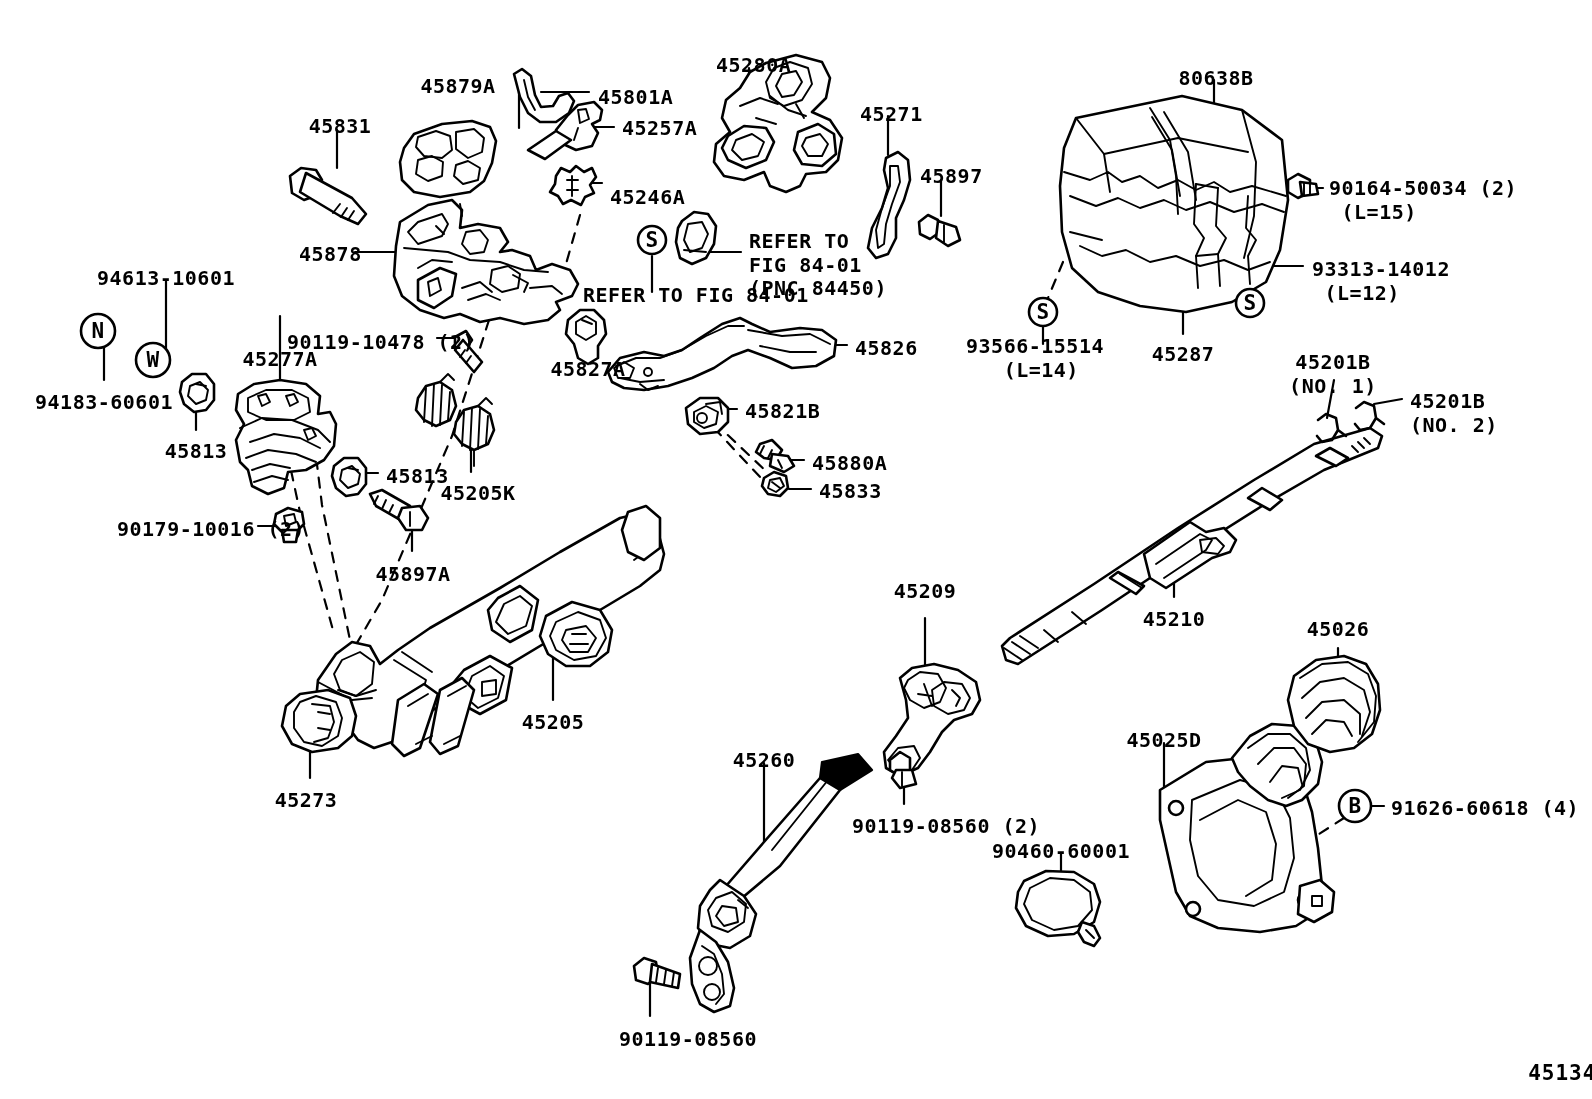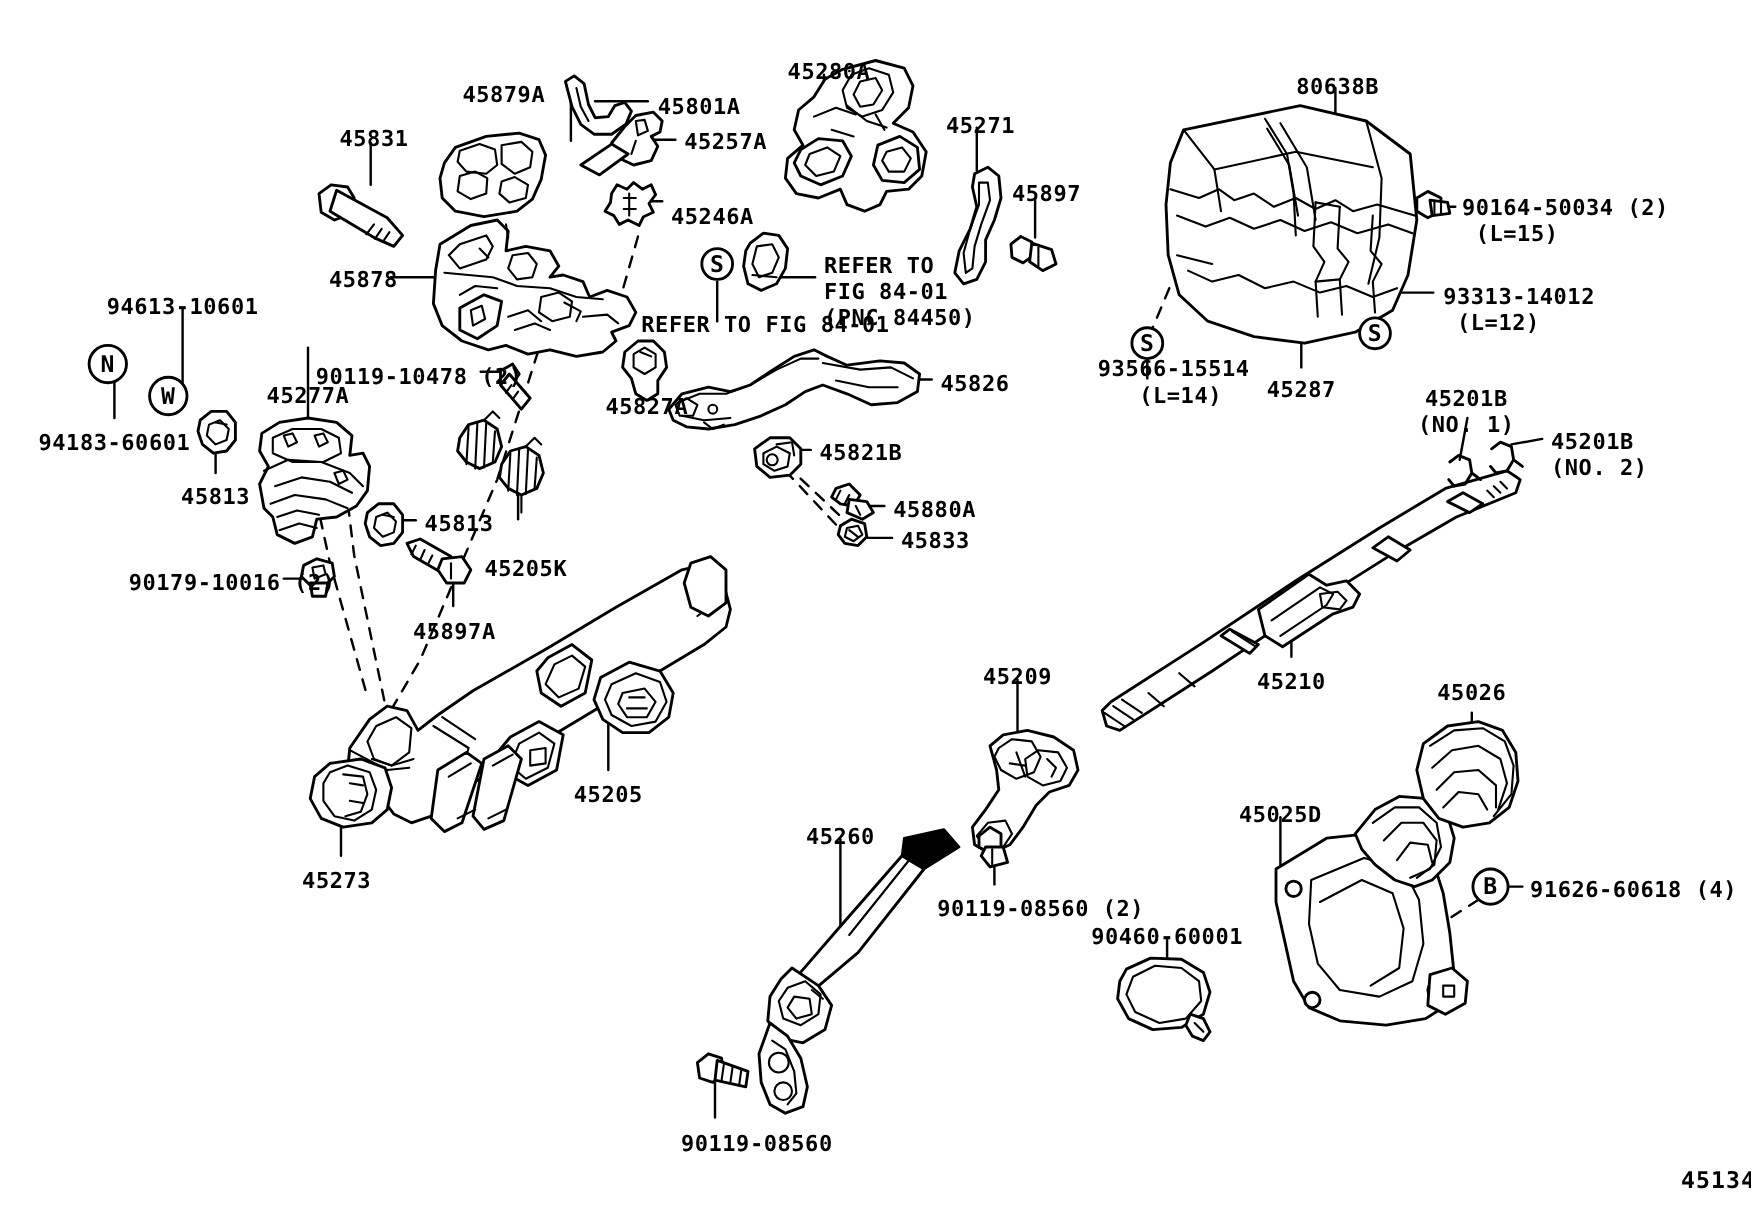--- a/index.html
+++ b/index.html
@@ -509,40 +509,40 @@
       <div class="lbl" style="left: 920px; top: 165px;">45897</div>
       <div class="lbl" style="left: 749px; top: 230px;">REFER TO
 FIG 84-01
 (PNC 84450)</div>
       <div class="lbl" style="left: 583px; top: 284px;">REFER TO FIG 84-01</div>
       <div class="lbl ctr" style="left: 1216px; top: 67px;">80638B</div>
       <div class="lbl" style="left: 1329px; top: 177px;">90164-50034 (2)
  (L=15)</div>
       <div class="lbl" style="left: 1312px; top: 258px;">93313-14012
  (L=12)</div>
-      <div class="lbl ctr" style="left: 1035px; top: 324px; margin-left: 32px;">93566-15514
+      <div class="lbl ctr" style="left: 1035px; top: 335px;">93566-15514
  (L=14)</div>
       <div class="lbl ctr" style="left: 1183px; top: 343px;">45287</div>
       <div class="lbl ctr" style="left: 166px; top: 267px;">94613-10601</div>
       <div class="lbl ctr" style="left: 104px; top: 391px;">94183-60601</div>
       <div class="lbl ctr" style="left: 196px; top: 440px;">45813</div>
       <div class="lbl ctr" style="left: 280px; top: 302px; margin-top: 46px;">45277A</div>
       <div class="lbl" style="left: 287px; top: 331px; text-align: center;">90119-10478 (2)</div>
       <div class="lbl" style="left: 386px; top: 465px;">45813</div>
-      <div class="lbl ctr" style="left: 478px; top: 482px; margin-top: 24px;">45205K</div>
+      <div class="lbl ctr" style="left: 478px; top: 482px;">45205K</div>
       <div class="lbl" style="left: 117px; top: 518px;">90179-10016 (2)</div>
       <div class="lbl ctr" style="left: 413px; top: 563px;">45897A</div>
       <div class="lbl ctr" style="left: 588px; top: 358px;">45827A</div>
       <div class="lbl" style="left: 855px; top: 337px;">45826</div>
       <div class="lbl" style="left: 745px; top: 400px;">45821B</div>
       <div class="lbl" style="left: 812px; top: 452px;">45880A</div>
       <div class="lbl" style="left: 819px; top: 480px;">45833</div>
       <div class="lbl ctr" style="left: 306px; top: 789px;">45273</div>
       <div class="lbl ctr" style="left: 553px; top: 711px;">45205</div>
-      <div class="lbl ctr" style="left: 925px; top: 604px;">45209</div>
+      <div class="lbl ctr" style="left: 925px; top: 580px;">45209</div>
       <div class="lbl ctr" style="left: 1174px; top: 608px;">45210</div>
       <div class="lbl ctr" style="left: 1333px; top: 351px;">45201B
 (NO. 1)</div>
       <div class="lbl" style="left: 1410px; top: 390px;">45201B
 (NO. 2)</div>
       <div class="lbl ctr" style="left: 1338px; top: 618px;">45026</div>
       <div class="lbl ctr" style="left: 1164px; top: 729px;">45025D</div>
       <div class="lbl" style="left: 1391px; top: 797px;">91626-60618 (4)</div>
       <div class="lbl ctr" style="left: 764px; top: 749px;">45260</div>
       <div class="lbl" style="left: 852px; top: 815px;">90119-08560 (2)</div>

